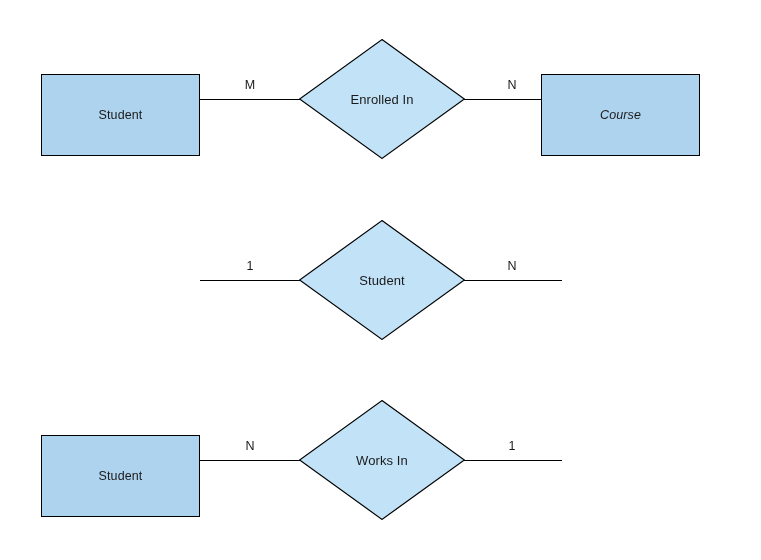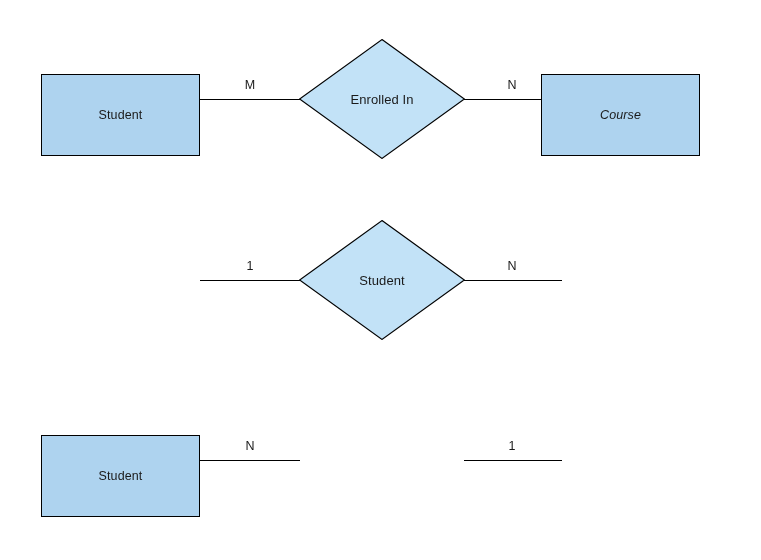--- a/index.html
+++ b/index.html
@@ -135,17 +135,23 @@
     <div class="cardinality right-card">N</div>
     <div class="connector right-conn"></div>
   </div>
 
   <div class="er-row" style="top:390px;">
     <div class="entity left">
       <span class="entity-label">Student</span>
     </div>
     <div class="connector left-conn"></div>
     <div class="cardinality left-card">N</div>
+    <div class="relationship">
+      <svg width="166" height="120" viewBox="0 0 166 120">
+        <polygon points="83,0.6 165.4,60 83,119.4 0.6,60" fill="#c2e2f7" stroke="#000000" stroke-width="1.2"></polygon>
+      </svg>
+      <span class="rel-label">Works In</span>
+    </div>
     <div class="cardinality right-card">1</div>
     <div class="connector right-conn"></div>
   </div>
 
 </div>
 
 </body></html>

